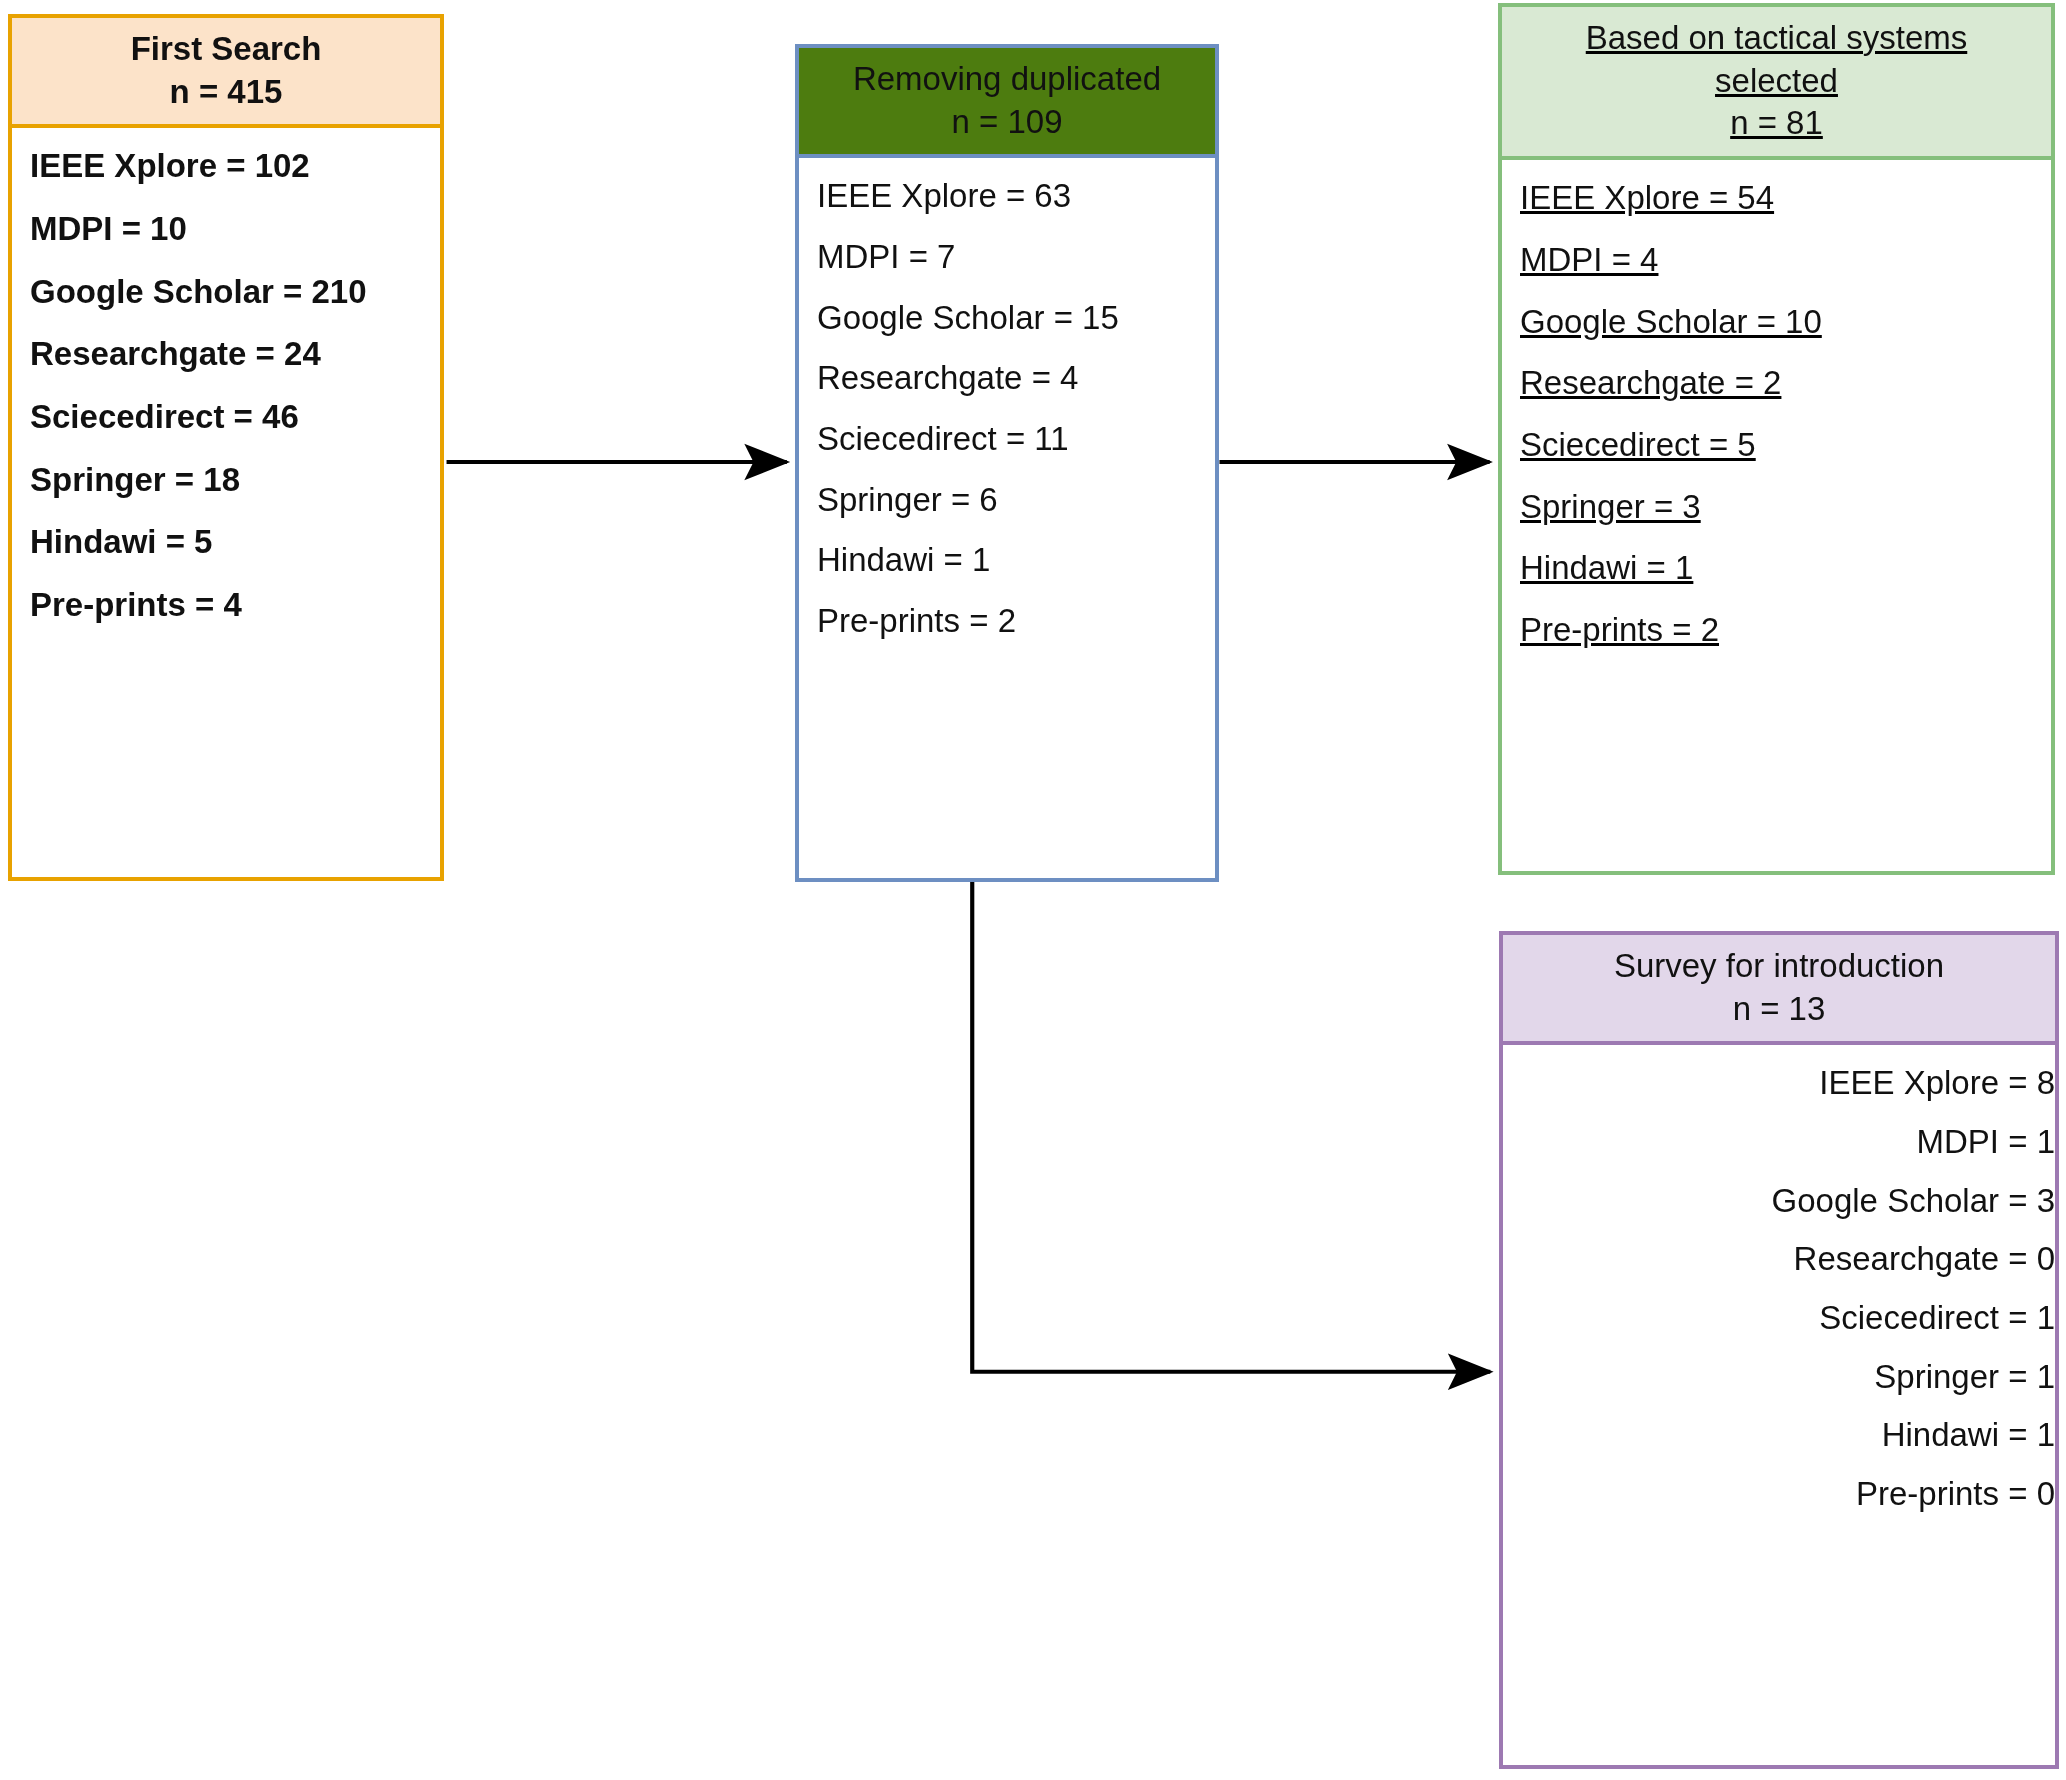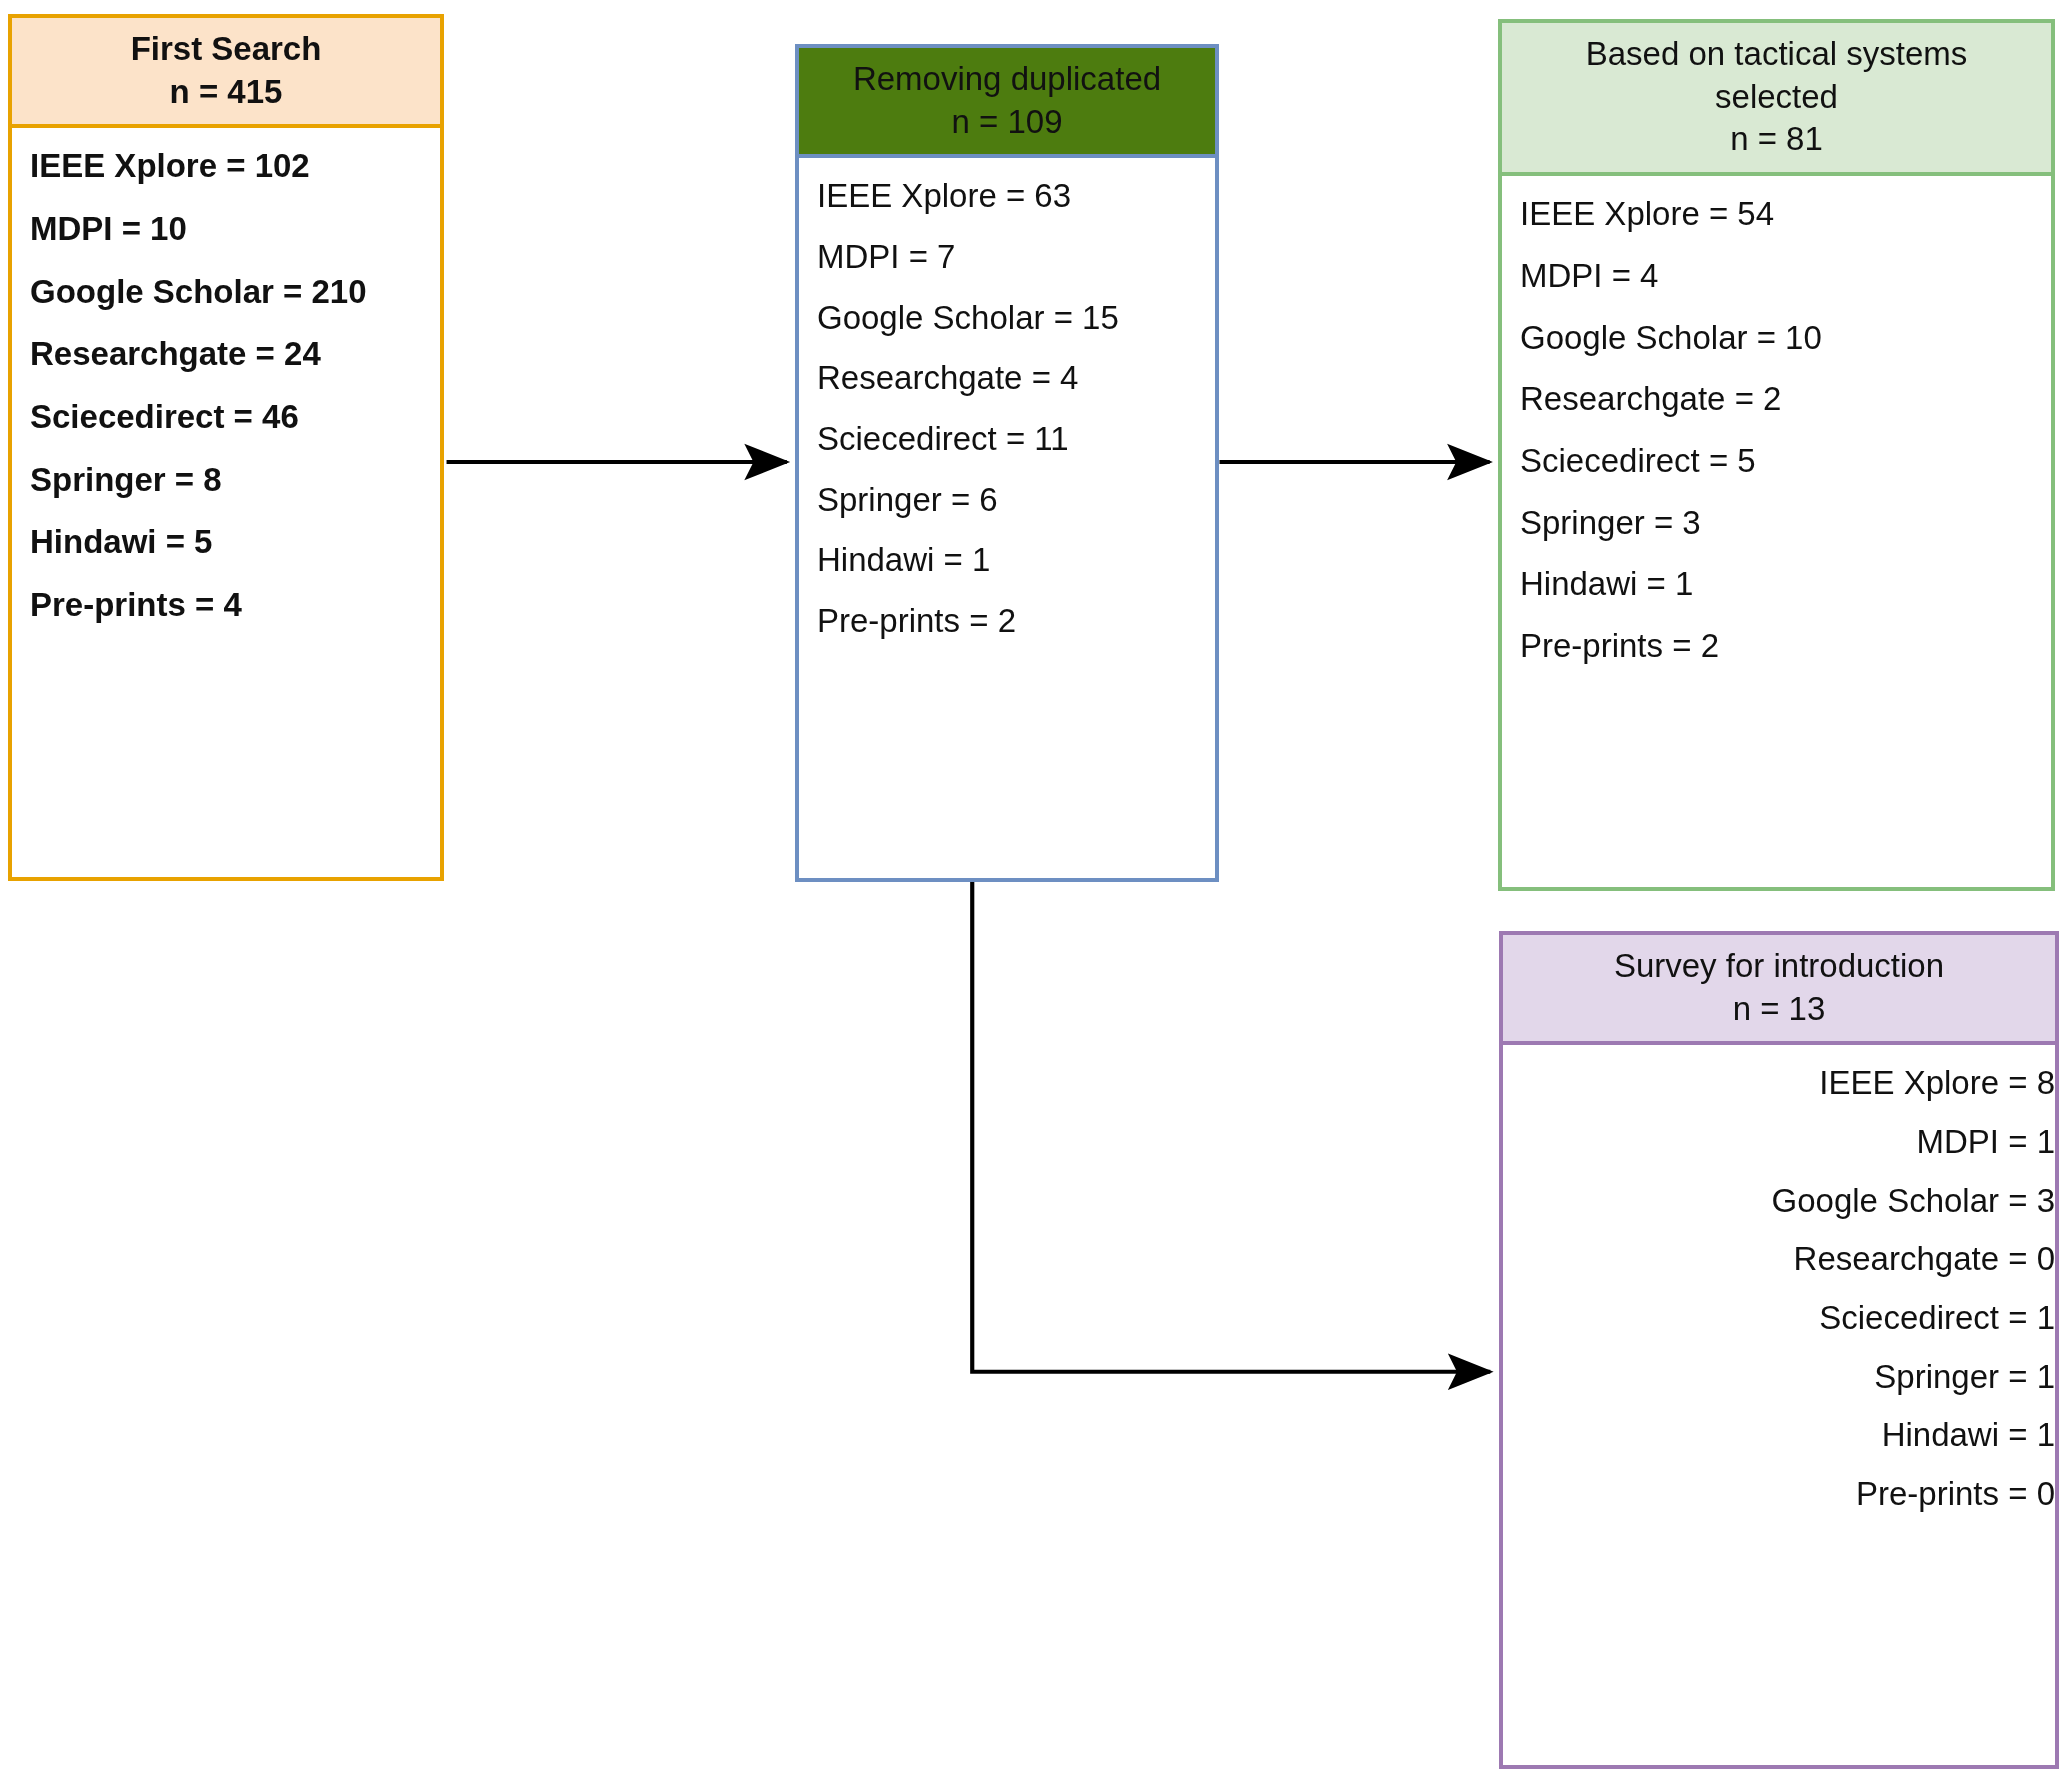--- a/index.html
+++ b/index.html
@@ -25,21 +25,21 @@
     padding-left:18px;
   }
 
   
   #node-first-search{left:8px;top:14px;width:436px;height:867px;border:4.9px solid #e8a200;font-weight:bold;}
   #node-first-search .hdr{background:#fce3c9;border-bottom:4.9px solid #e8a200;}
 
   #node-removing-duplicated{left:795px;top:44px;width:424px;height:838px;border:4.2px solid #6d8fc2;}
   #node-removing-duplicated .hdr{background:#4d7c0f;border-bottom:4.2px solid #6d8fc2;}
 
-  #node-tactical-selected{left:1498px;top:19px;width:557px;height:872px;border:4.9px solid #85bf7c;}
+  #node-tactical-selected{left:1498px;top:3px;width:557px;height:872px;border:4.9px solid #85bf7c;text-decoration:underline;}
   #node-tactical-selected .hdr{background:#d9e9d3;border-bottom:4.9px solid #85bf7c;}
 
   #node-survey-introduction{left:1499px;top:931px;width:560px;height:838px;border:4.9px solid #9d79b2;}
   #node-survey-introduction .hdr{background:#e2d7ea;border-bottom:4.9px solid #9d79b2;}
 
   
   #node-first-search .row{margin-bottom:28px;}
   #node-removing-duplicated .row{margin-bottom:26px;}
   #node-tactical-selected .row{margin-bottom:27px;}
   #node-survey-introduction .row{margin-bottom:24px;text-align:right;}
@@ -77,21 +77,21 @@
 
   <div class="node" id="node-first-search">
     <div class="hdr">First Search
 n = 415</div>
     <div class="body">
       <div class="row">IEEE Xplore = 102</div>
       <div class="row">MDPI = 10</div>
       <div class="row">Google Scholar = 210</div>
       <div class="row">Researchgate = 24</div>
       <div class="row">Sciecedirect = 46</div>
-      <div class="row">Springer = 8</div>
+      <div class="row">Springer = 18</div>
       <div class="row">Hindawi = 5</div>
       <div class="row">Pre-prints = 4</div>
     </div>
   </div>
 
   <div class="node" id="node-removing-duplicated">
     <div class="hdr">Removing duplicated
 n = 109</div>
     <div class="body">
       <div class="row">IEEE Xplore = 63</div>

